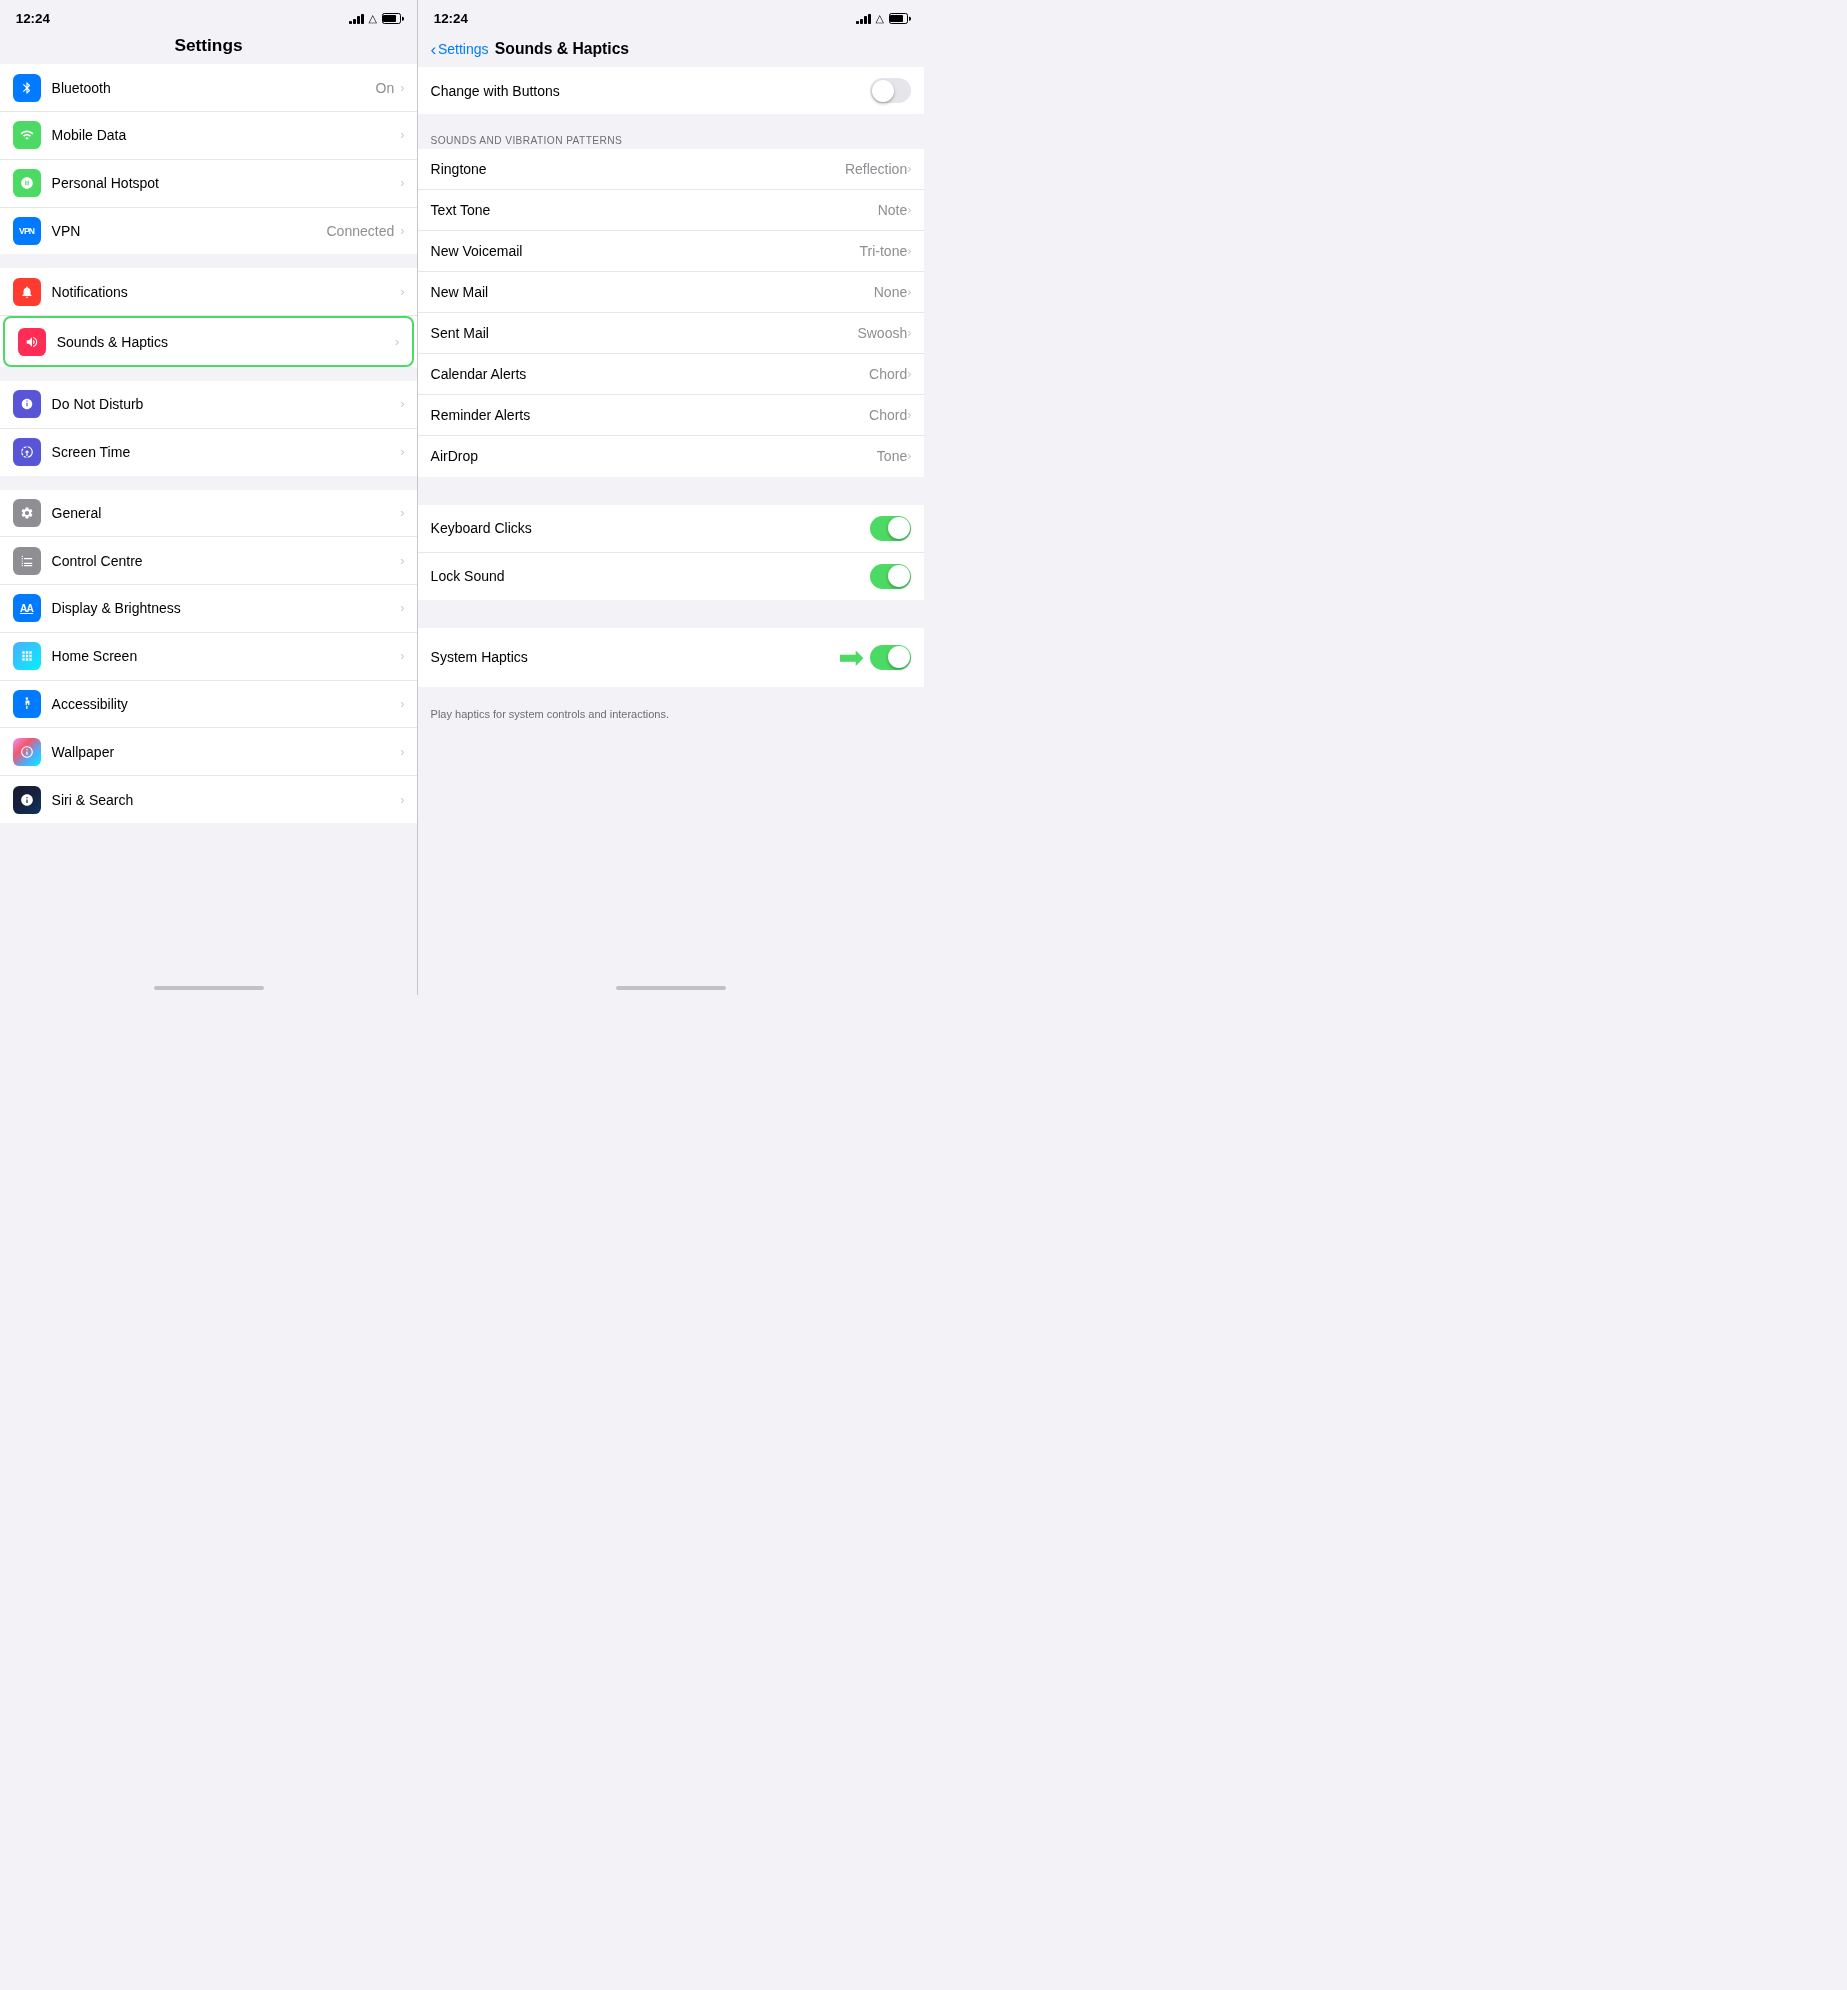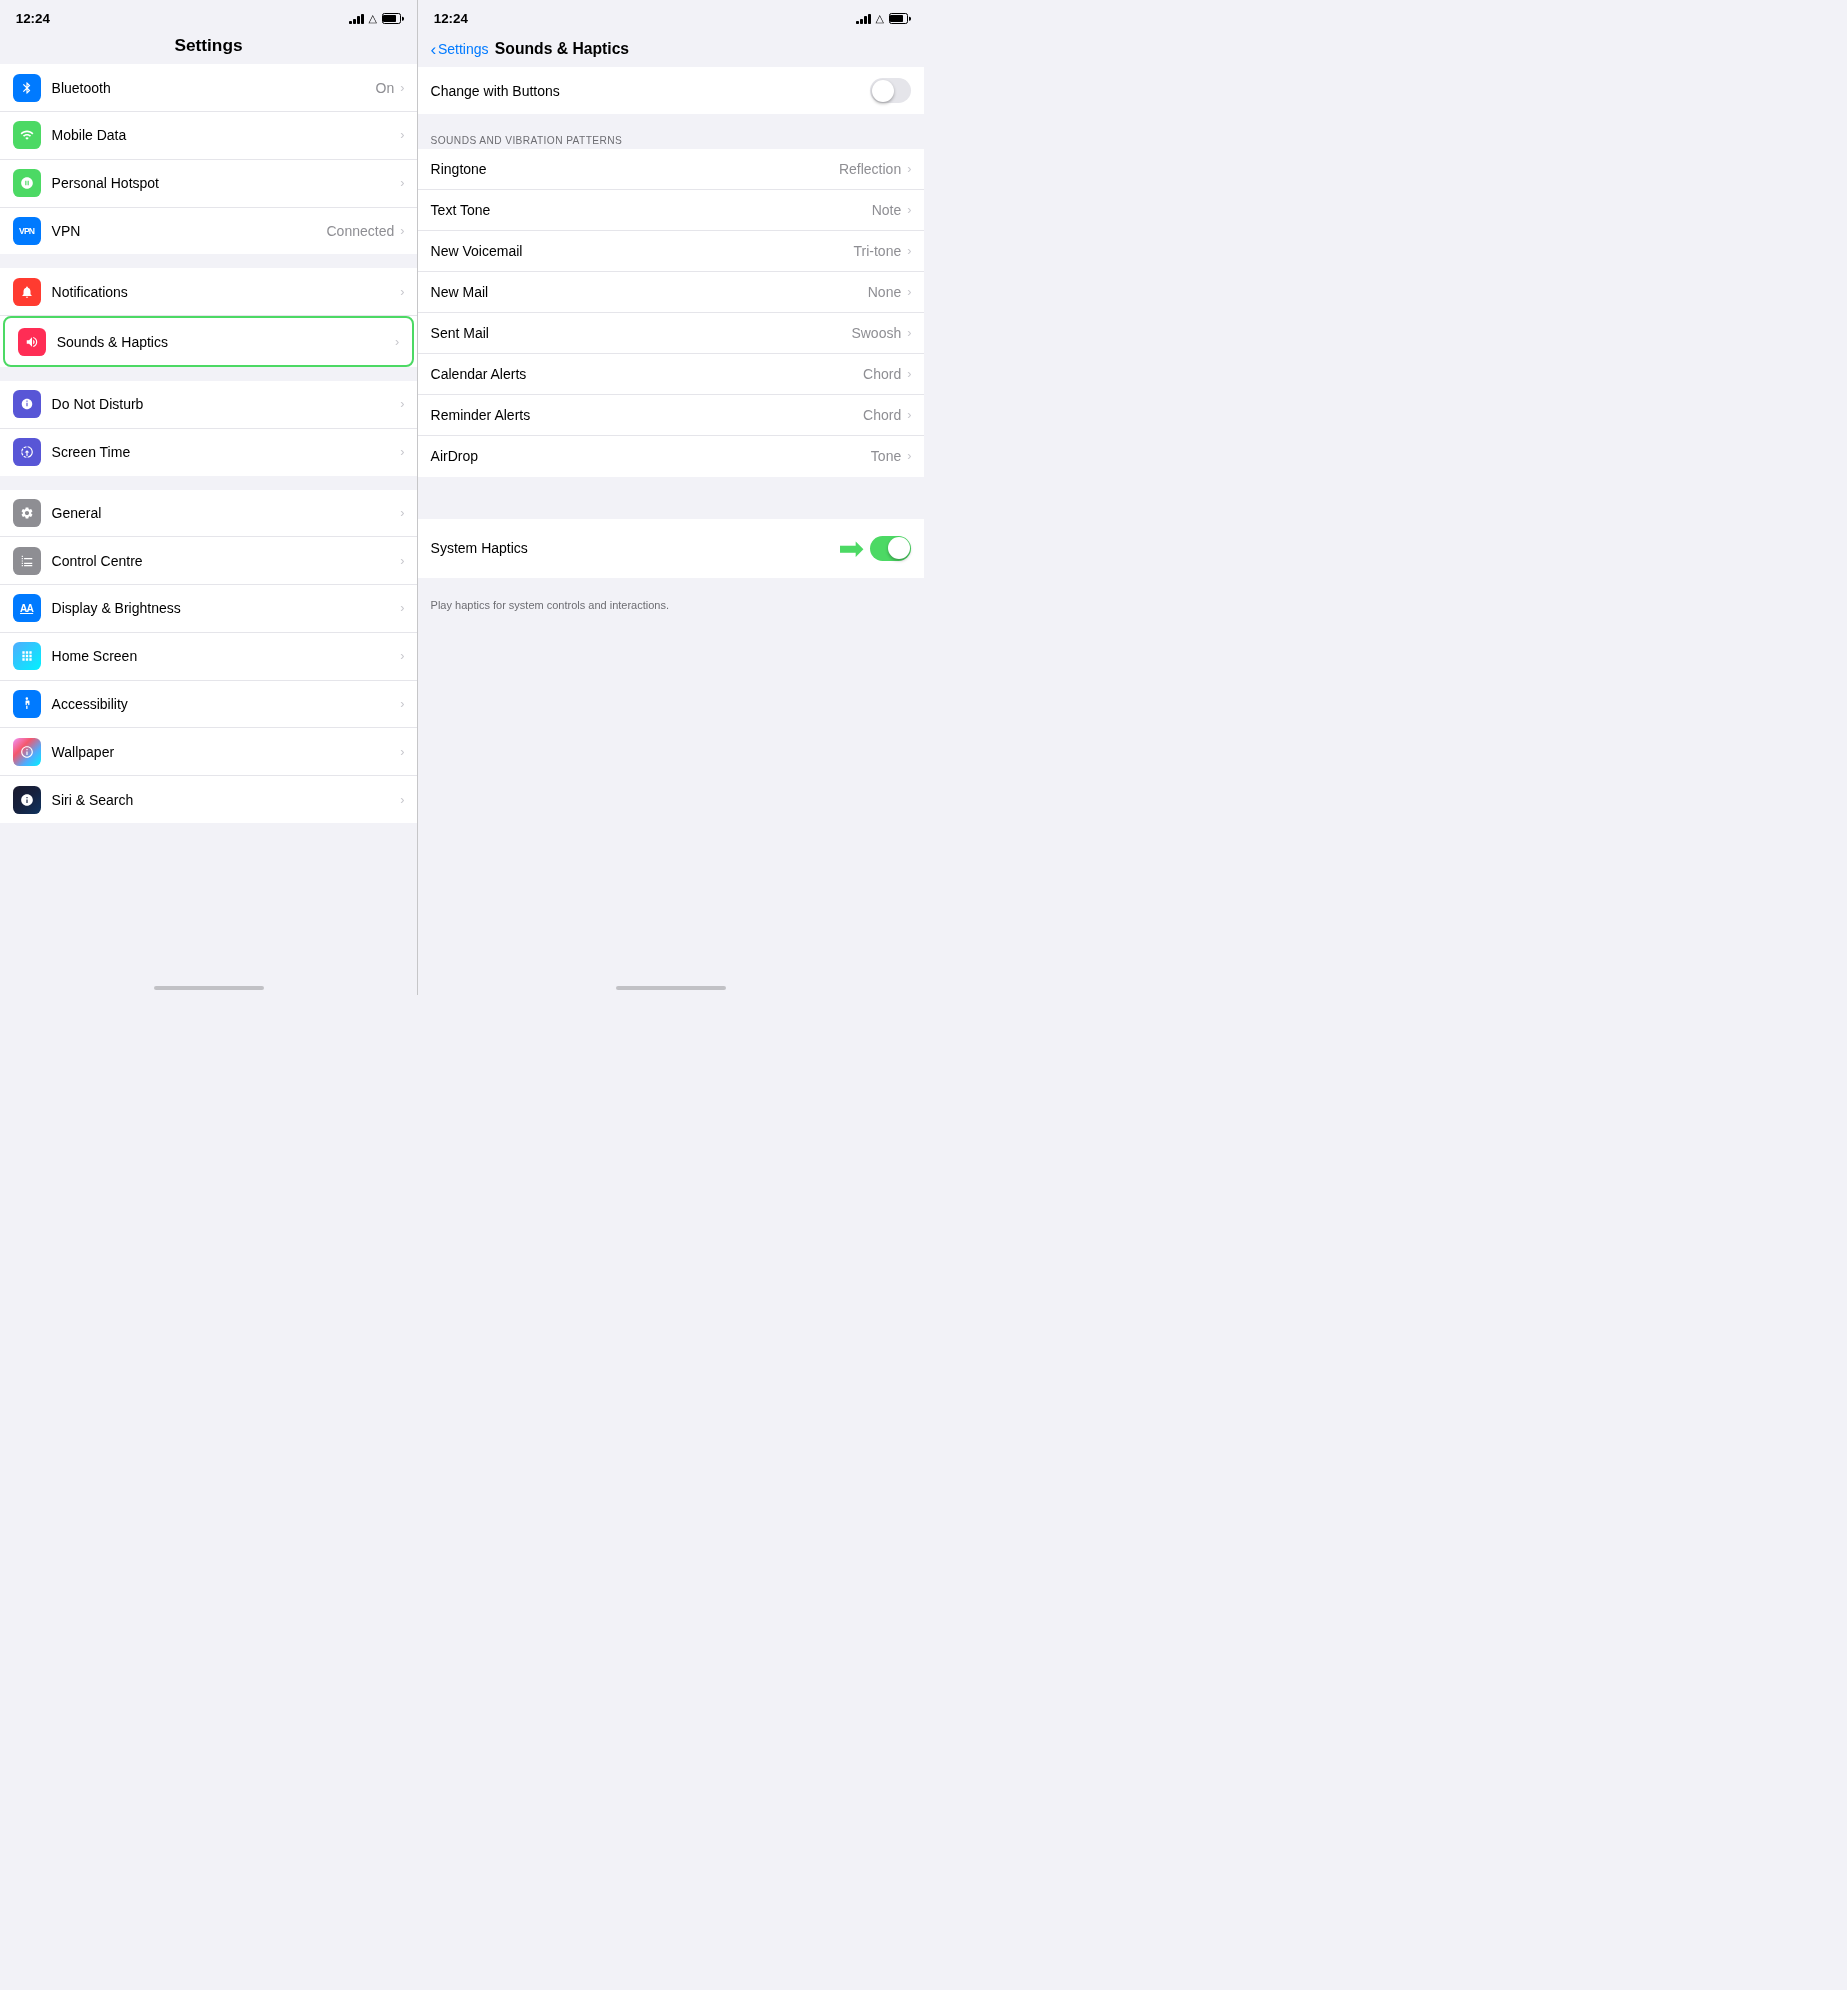--- a/index.html
+++ b/index.html
@@ -217,21 +217,21 @@
       border-bottom: none;
     }
     .right-row-label {
       flex: 1;
       font-size: 14px;
       color: #000;
     }
     .right-row-value {
       font-size: 14px;
       color: #8e8e93;
-      margin-right: 6px;
+      margin-right: 0;
     }
     .right-row-chevron {
       color: #c7c7cc;
       font-size: 12.6px;
     }
 
     
     .toggle {
       width: 41px;
       height: 25px;
@@ -551,20 +551,34 @@
       </div>
       <div class="right-row">
         <span class="right-row-label">AirDrop</span>
         <span class="right-row-value">Tone</span>
         <span class="right-row-chevron">›</span>
       </div>
     </div>
 
     <div style="height:14px; background:#f2f2f7;"></div>
 
+    <div class="right-section">
+      <div class="right-row">
+        <span class="right-row-label">Keyboard Clicks</span>
+        <div class="toggle">
+          <div class="toggle-knob"></div>
+        </div>
+      </div>
+      <div class="right-row">
+        <span class="right-row-label">Lock Sound</span>
+        <div class="toggle">
+          <div class="toggle-knob"></div>
+        </div>
+      </div>
+    </div>
 
     <div style="height:14px; background:#f2f2f7;"></div>
 
     <div class="right-section">
       <div class="right-row">
         <span class="right-row-label">System Haptics</span>
 
         <span class="green-arrow">➡</span>
         <div class="toggle">
           <div class="toggle-knob"></div>

